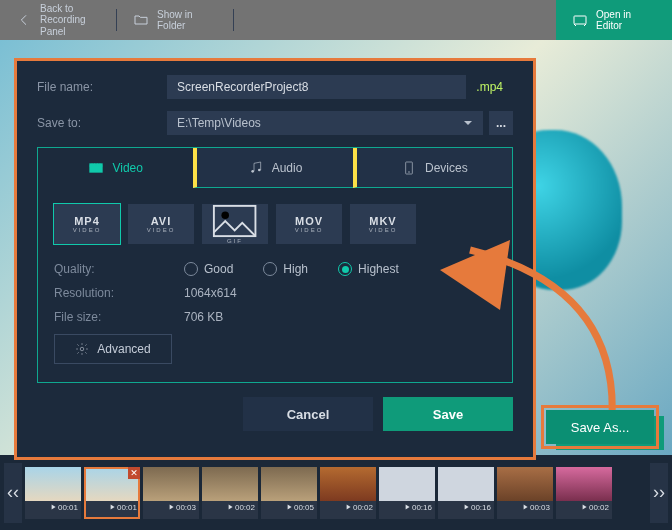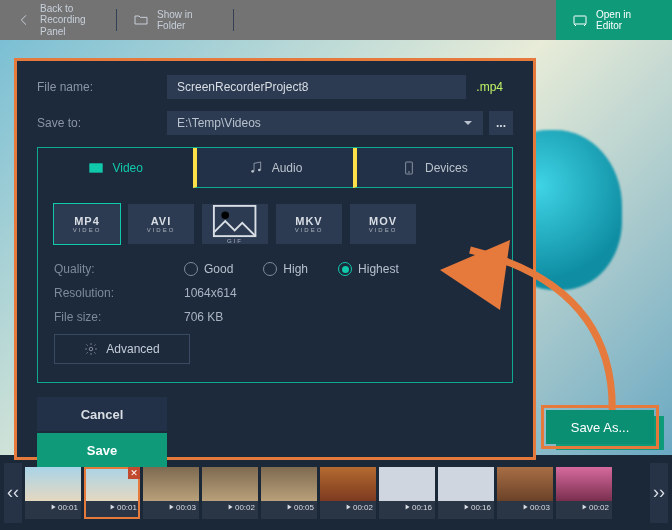--- a/index.html
+++ b/index.html
@@ -59,23 +59,23 @@
   .fmt { width:66px; height:40px; background:#2c3b52; display:flex; flex-direction:column; align-items:center; justify-content:center; color:#d9dee5; font-size:11px; font-weight:700; letter-spacing:1px; cursor:pointer;}
   .fmt.sel{ outline:1px solid #10c9ab;}
   .fmt .sub{font-size:6px; letter-spacing:2px; font-weight:400; opacity:.7;}
   .prow{display:flex;align-items:center;margin-bottom:10px;}
   .prow .lbl{width:130px;color:#7d8a9c;}
   .radios{display:flex;gap:30px;}
   .radio{display:flex;align-items:center;gap:6px;cursor:pointer;color:#b8c1cd;}
   .rdot{width:14px;height:14px;border:1.5px solid #7d8a9c;border-radius:50%;display:inline-flex;align-items:center;justify-content:center;}
   .radio.sel .rdot{border-color:#10c9ab;}
   .radio.sel .rdot::after{content:"";width:7px;height:7px;border-radius:50%;background:#10c9ab;}
-  .adv { margin-top:8px; width:136px; height:30px; border:1px solid #3a4a62; display:flex; align-items:center; justify-content:center; gap:8px; color:#c4ccd8; cursor:pointer; font-size:12px;}
+  .adv { margin-top:8px; width:118px; height:30px; border:1px solid #3a4a62; display:flex; align-items:center; justify-content:center; gap:8px; color:#c4ccd8; cursor:pointer; font-size:12px;}
   .adv svg{width:14px;height:14px;fill:#c4ccd8;}
-  .dlg-actions{ display:flex; gap:2px; justify-content:flex-end; margin-top:14px;flex-direction:column;}
+  .dlg-actions{ display:flex; gap:10px; justify-content:flex-end; margin-top:14px;}
   .btn { width:130px; height:34px; display:flex; align-items:center; justify-content:center; font-size:13px; font-weight:600; cursor:pointer;}
   .btn.cancel{ background:#223147; color:#d9dee5;}
   .btn.save{ background:#0f9b7a; color:#fff;}
   
   .arrow-svg{position:absolute; right:12px; top:230px; width:230px; height:260px; z-index:18; pointer-events:none;}
 </style>
 </head>
 <body>
 
 <div class="toolbar">
@@ -173,25 +173,25 @@
           </div>
           <div class="fmt">
             <svg class="gif" viewBox="0 0 24 18">
               <rect x="1" y="1" width="22" height="16" fill="none" stroke="#d9dee5"></rect>
               <circle cx="7" cy="6" r="2"></circle>
               <path d="M1 15l6-6 5 5 4-4 7 7" fill="none" stroke="#d9dee5"></path>
             </svg>
             <span class="sub">GIF</span>
           </div>
           <div class="fmt">
+            <span>MOV</span>
+            <span class="sub">VIDEO</span>
+          </div>
+          <div class="fmt">
             <span>MKV</span>
-            <span class="sub">VIDEO</span>
-          </div>
-          <div class="fmt">
-            <span>MOV</span>
             <span class="sub">VIDEO</span>
           </div>
         </div>
       <div class="prow">
         <span class="lbl">Quality:</span>
         <div class="radios" id="qrad">
             <div class="radio">
               <span class="rdot"></span>
               <span>Good</span>
             </div>

